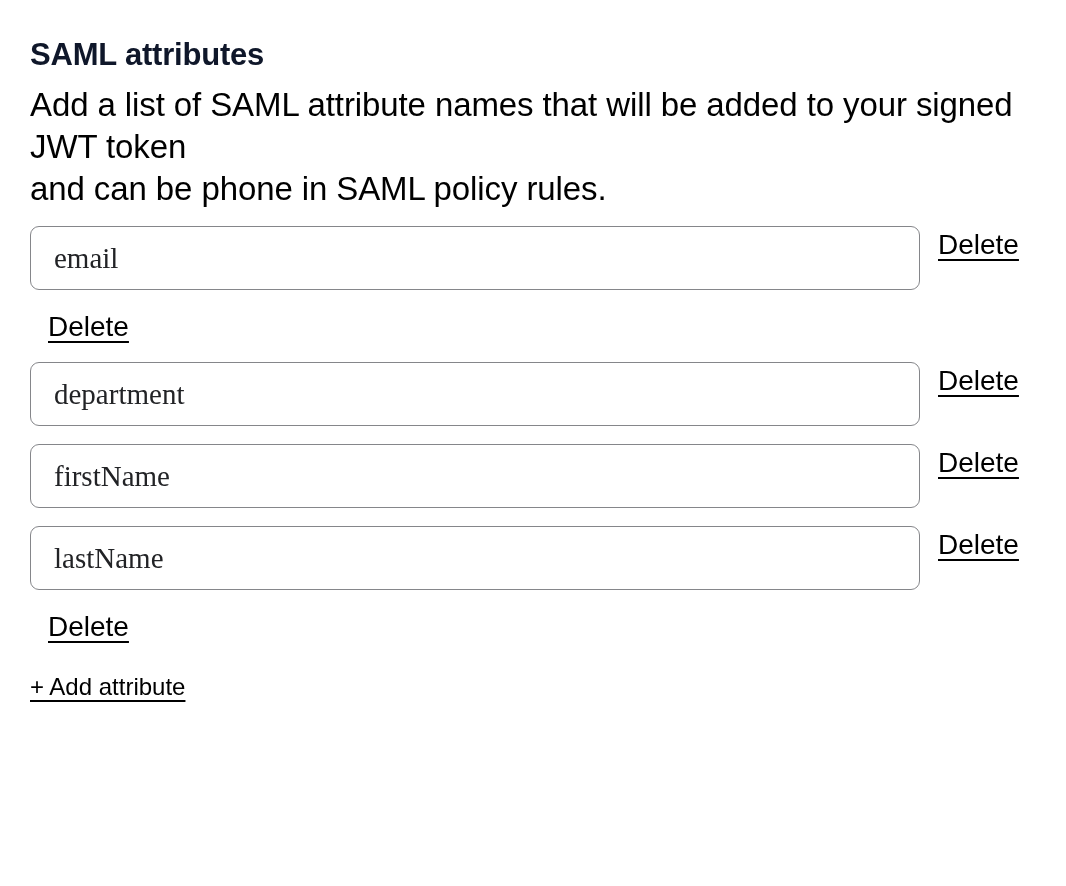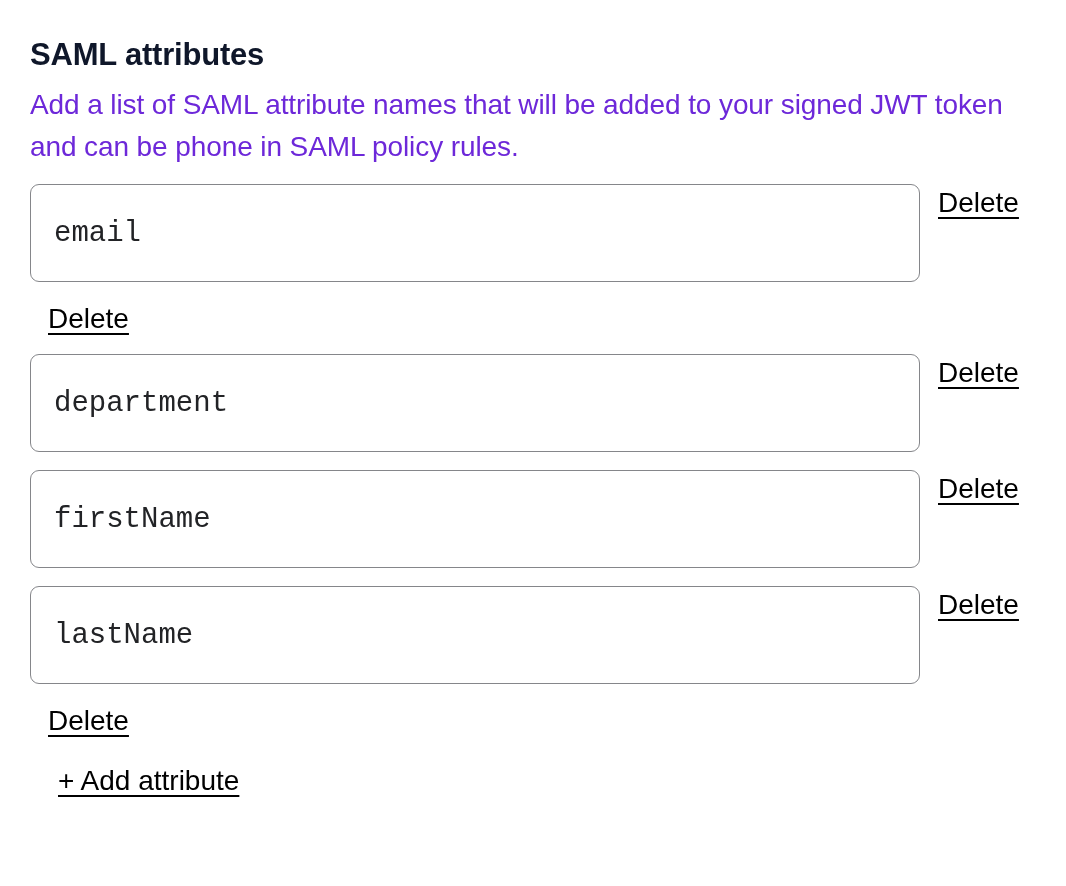--- a/index.html
+++ b/index.html
@@ -16,44 +16,44 @@
   .section-title {
     font-size: 31px;
     line-height: 34px;
     font-weight: 700;
     color: #0f172a;
     letter-spacing: -0.2px;
   }
   .section-description {
     margin-top: 12px;
     max-width: 1012px;
-    font-size: 28px;
+    font-size: 33px;
     line-height: 42px;
-    color: #6d28d9;
+    color: #000000;
     letter-spacing: -0.1px;
   }
   .section-description .desc-line { display: block; }
   .attribute-list {
     margin-top: 16px;
     display: flex;
     flex-direction: column;
     gap: 18px;
   }
   .attribute-row {
     display: flex;
     align-items: flex-start;
   }
   .attr-input {
     width: 890px;
-    height: 98px;
+    height: 64px;
     border: 1.5px solid #85868a;
     border-radius: 9px;
     background: #ffffff;
     padding: 0 20px 0 23px;
-    font-family: Liberation Mono, monospace;
+    font-family: Liberation Serif, serif;
     font-size: 29px;
     color: #222326;
     outline: none;
   }
   a.link {
     color: #000000;
     text-decoration: underline;
     text-decoration-thickness: 2px;
     text-underline-offset: 5px;
     cursor: pointer;
@@ -64,23 +64,22 @@
     margin-top: 2px;
     font-size: 28px;
     line-height: 34px;
     white-space: nowrap;
   }
   .add-attribute {
     margin-top: 26px;
   }
   .add-attribute-link {
     display: inline-block;
-    font-size: 28px;
+    font-size: 24px;
     line-height: 34px;
-    margin-left: 28px;
   }
 </style>
 </head>
 <body>
 
 <div class="page">
 
   <h2 class="section-title">SAML attributes</h2>
 
   <p class="section-description">

